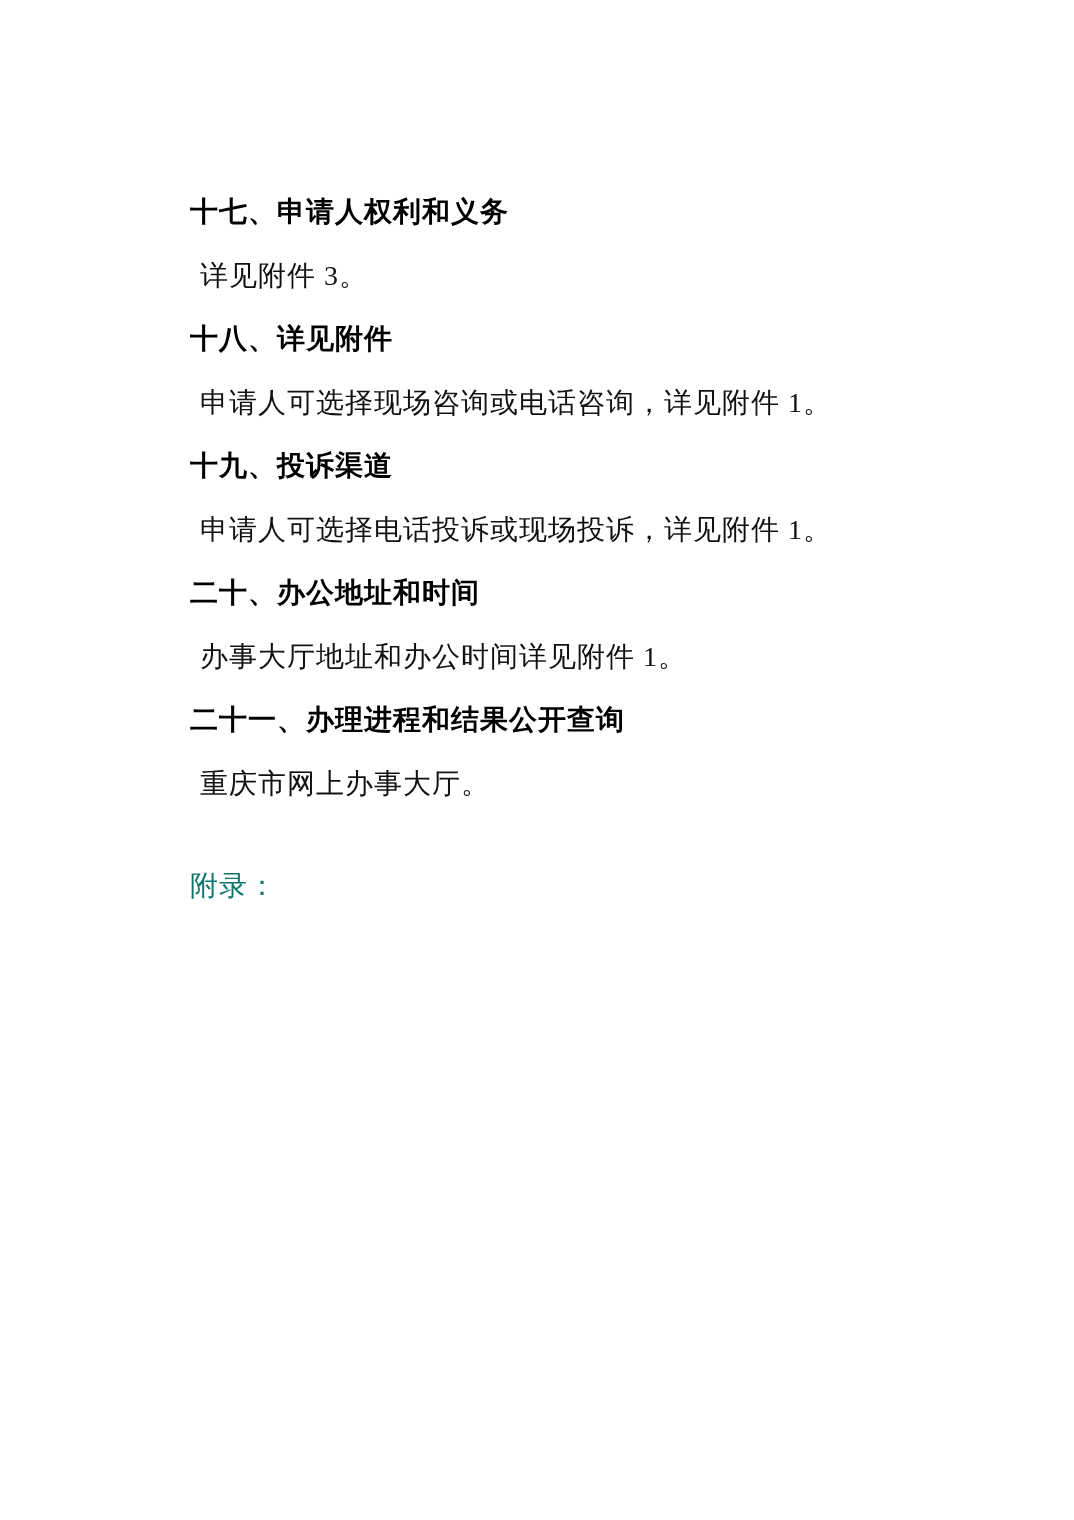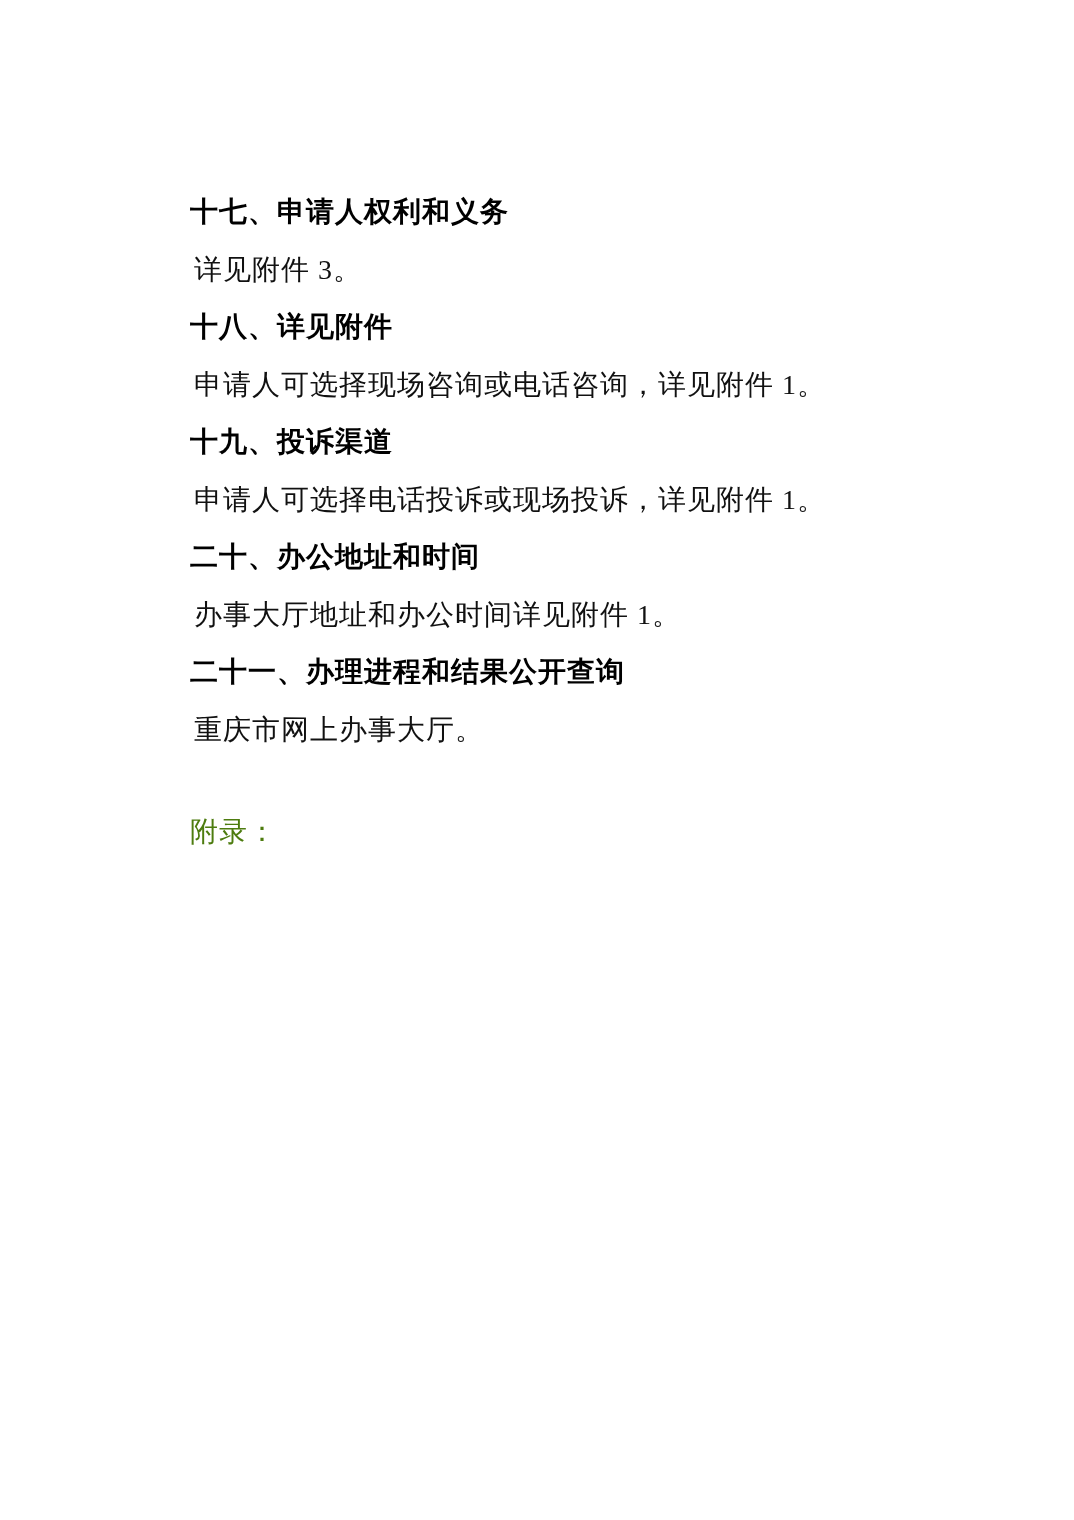--- a/index.html
+++ b/index.html
@@ -25,38 +25,38 @@
     margin: 0;
     font-family: "Liberation Sans", sans-serif;
     font-weight: 700;
     font-size: 28px;
     line-height: 53.5px;
     letter-spacing: 1px;
     color: #000000;
     white-space: nowrap;
   }
   .sec-body {
-    margin: 4px;
+    margin: 10px;
     font-family: "Liberation Serif", serif;
     font-weight: 400;
     font-size: 28px;
     line-height: 53.5px;
     letter-spacing: 1px;
     color: #111111;
     white-space: nowrap;
   }
   .appendix {
     margin-top: 49px;
     display: flex;
     align-items: flex-start;
     font-family: "Liberation Serif", serif;
     font-size: 28px;
     line-height: 53.5px;
     letter-spacing: 1px;
-    color: #4d7c0f;
+    color: #0f766e;
     text-align: right;
   }
   .appendix-label {
     white-space: nowrap;
     flex: 0 0 auto;
   }
   .appendix-list {
     list-style: none;
     margin: 0;
     padding: 0;

